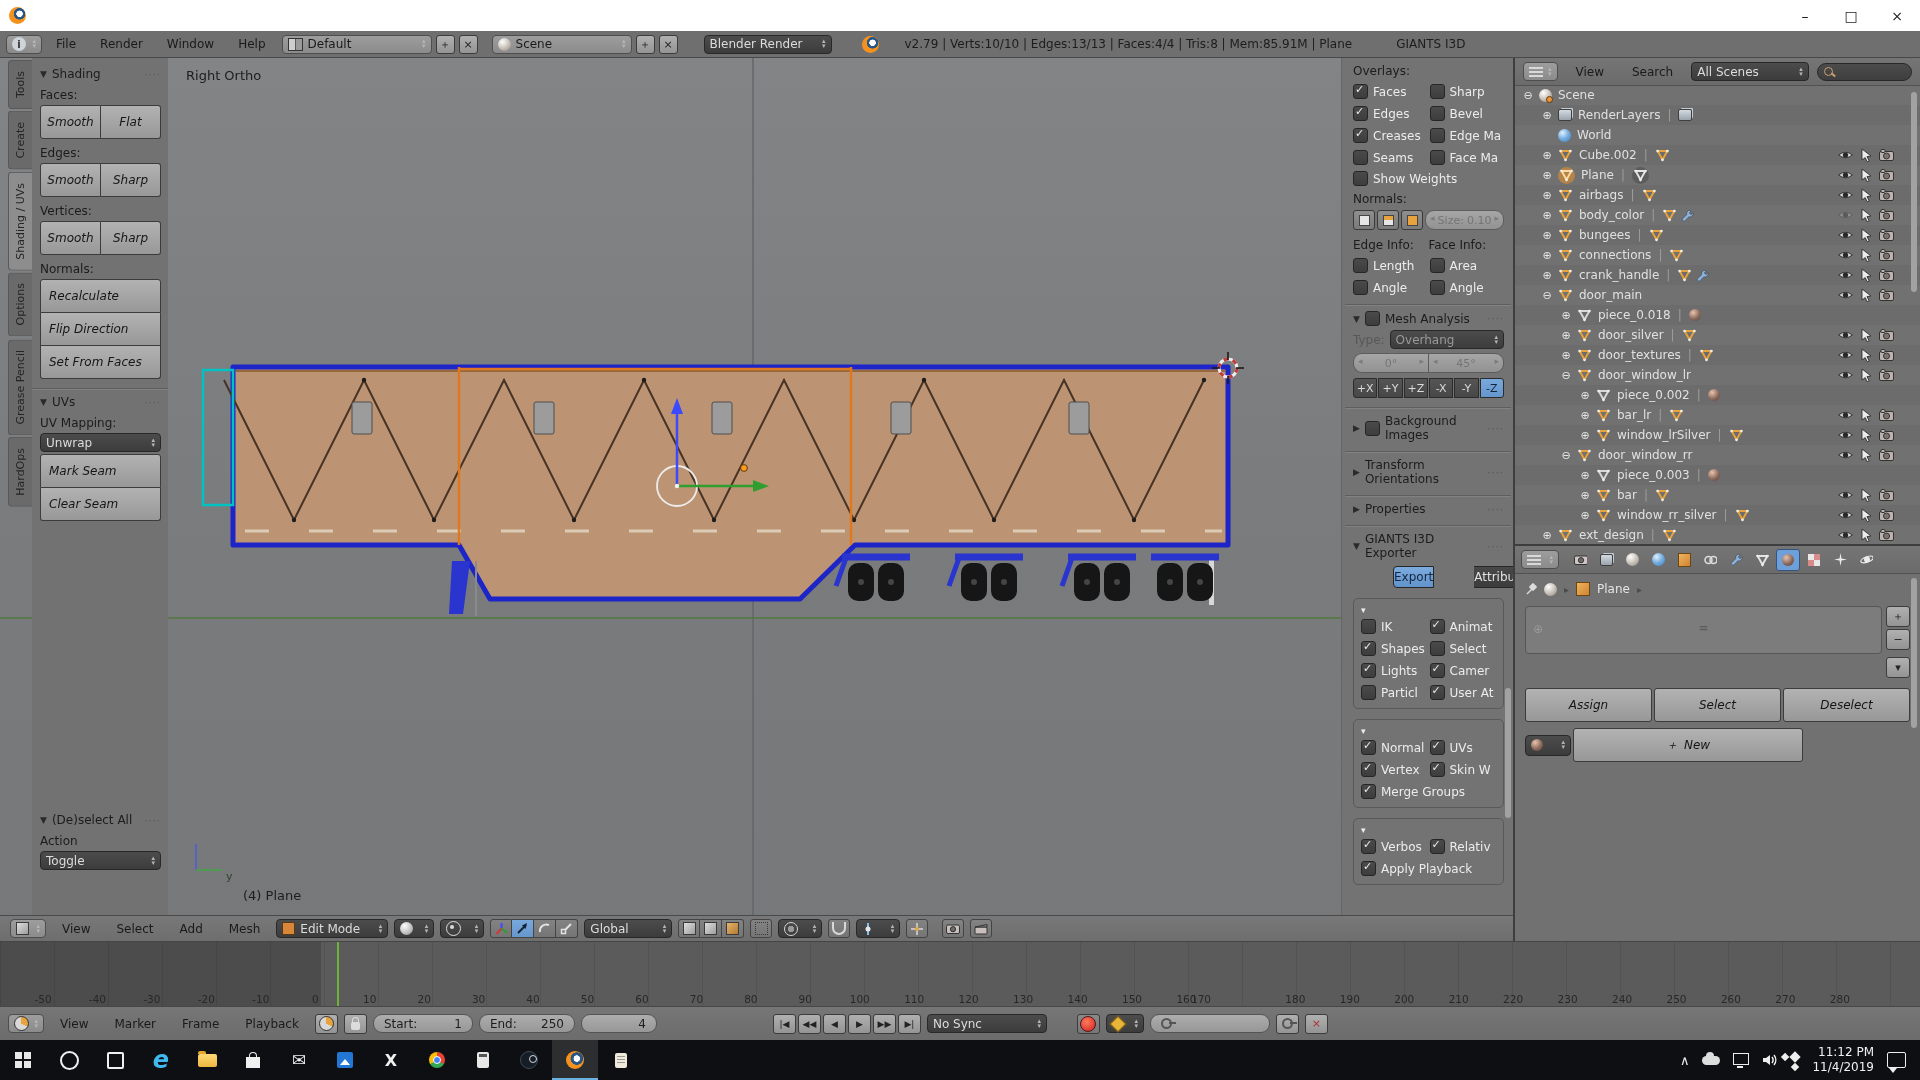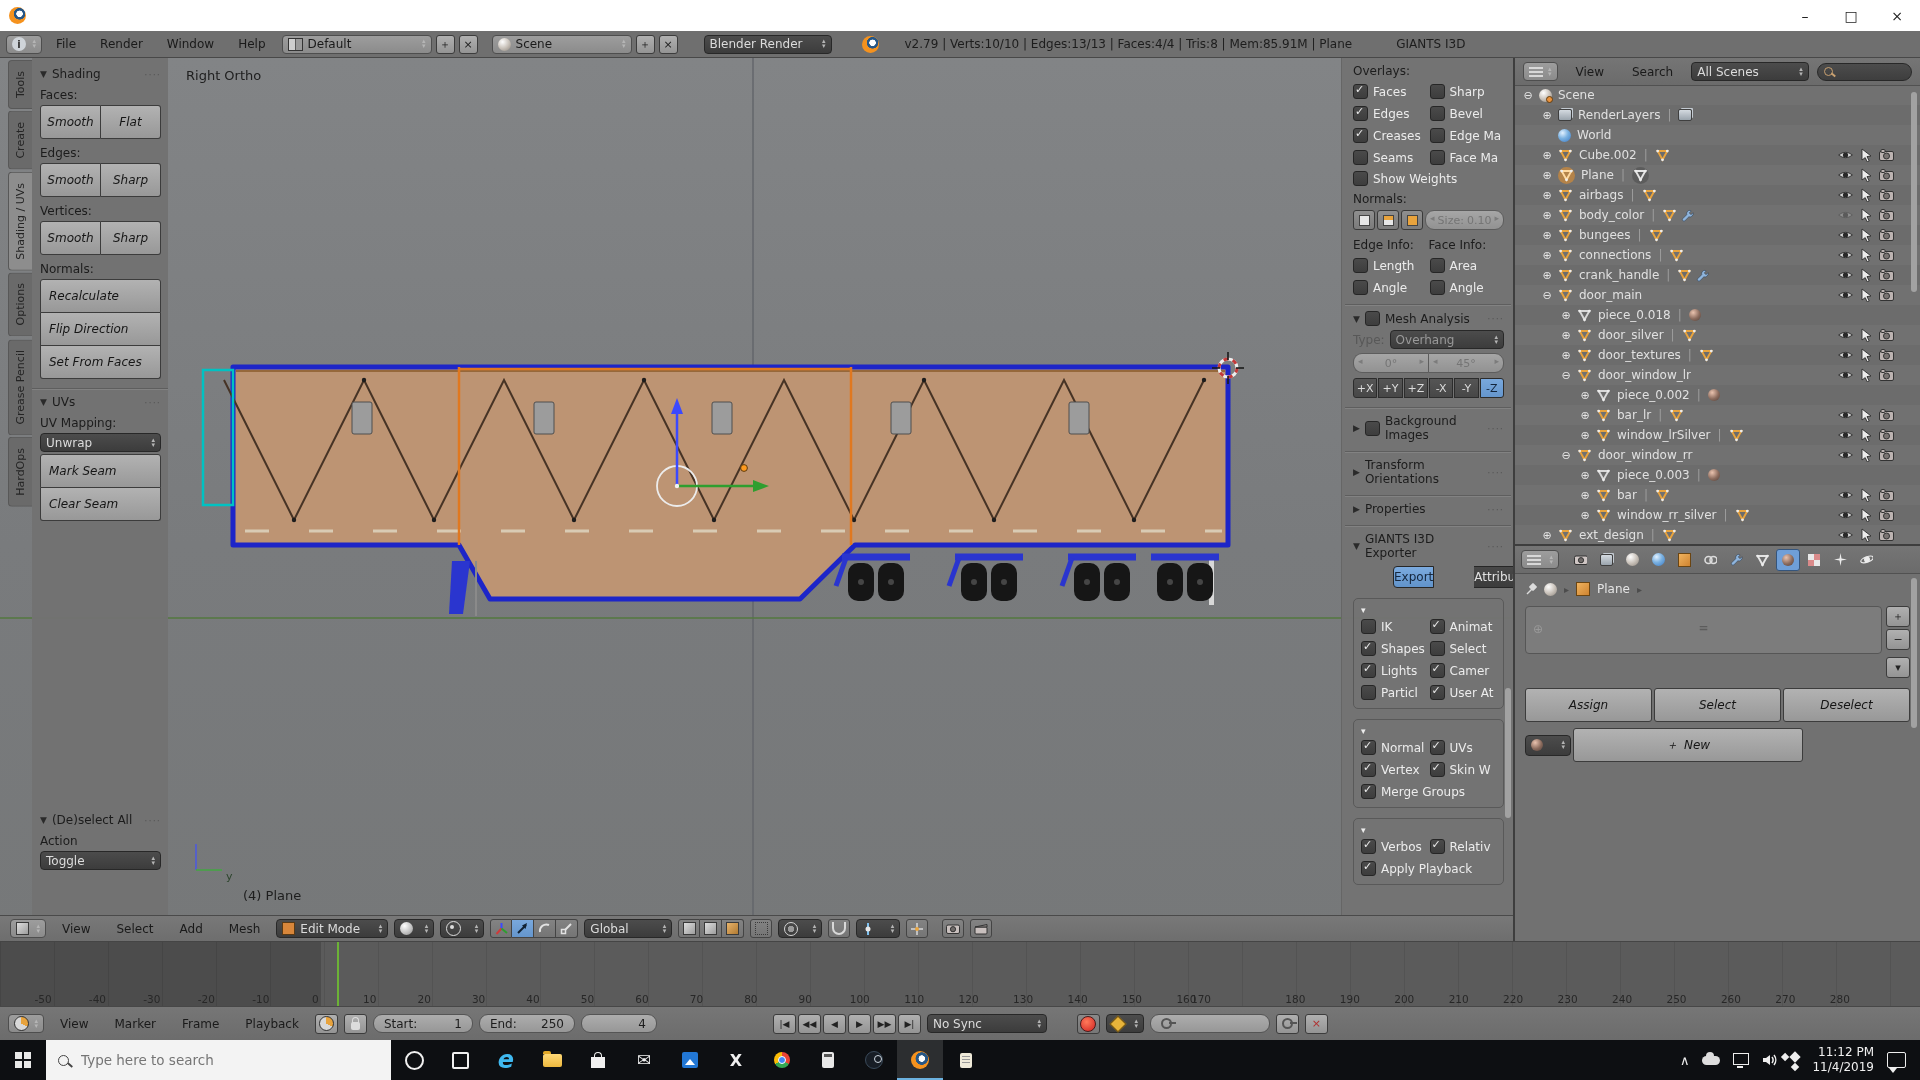--- a/index.html
+++ b/index.html
@@ -1636,24 +1636,20 @@
 
   <div id="taskbar">
     <div id="tb-start">
         <span class="winlogo">
           <i></i>
           <i></i>
           <i></i>
           <i></i>
         </span>
       </div>
-    <div id="tb-search">
-      <span class="mag2"></span>
-      <input placeholder="Type here to search" style="">
-    </div>
     <div id="tb-icons" style="display:flex">
         <div class="tb-item">
           <span class="tb-g tb-cortana"></span>
         </div>
         <div class="tb-item">
           <span class="tb-g tb-taskview"></span>
         </div>
         <div class="tb-item">
           <span class="tb-g tb-edge">e</span>
         </div>

